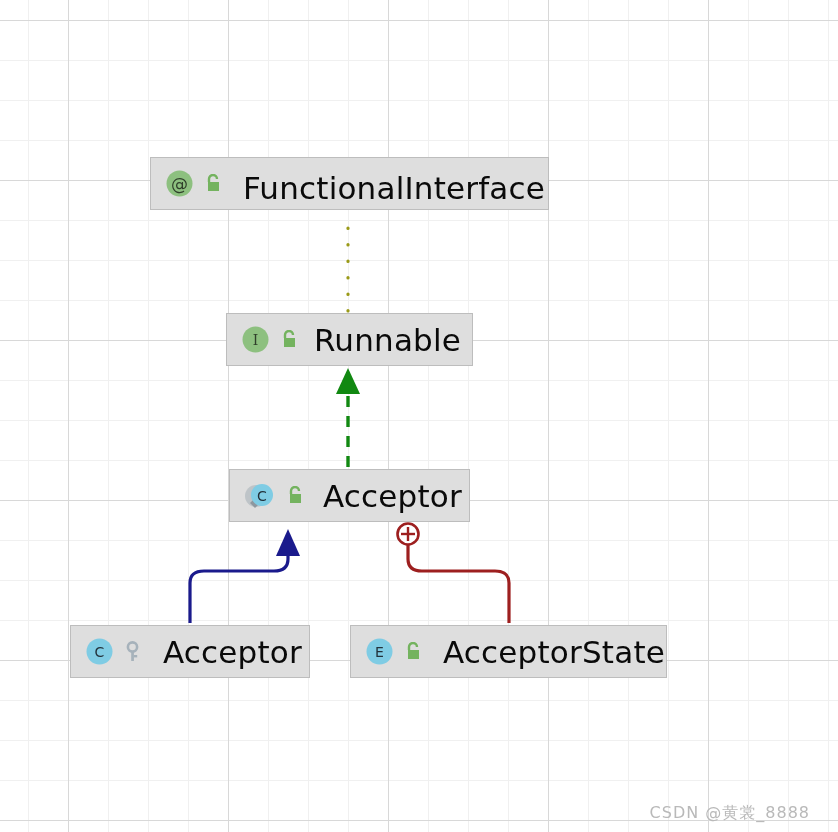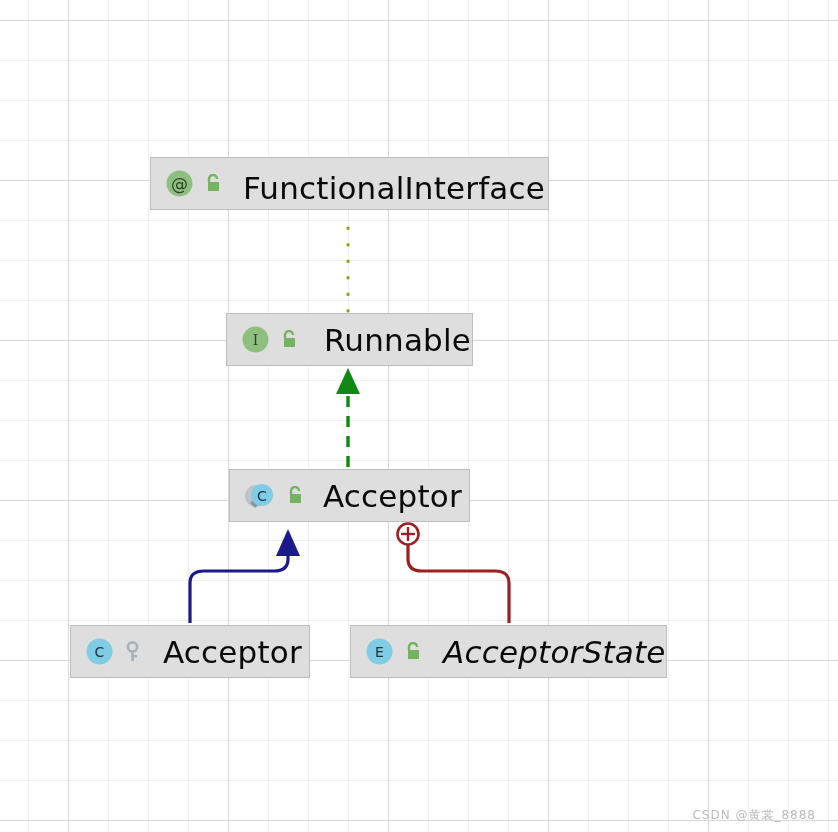--- a/index.html
+++ b/index.html
@@ -62,45 +62,45 @@
     color: #0a0a0a;
     font-weight: 400;
     letter-spacing: 0.2px;
   }
 
   
   #node-functionalinterface { left:150px; top:157px; width:399px; height:53px; }
   #node-functionalinterface .label { font-size: 31px; margin-left: 20px; margin-top: 8px; }
 
   #node-runnable { left:226px; top:313px; width:247px; height:53px; }
-  #node-runnable .label { font-size: 31px; margin-left: 25px; }
+  #node-runnable .label { font-size: 31px; margin-left: 15px; }
 
   #node-acceptor-abstract { left:229px; top:469px; width:241px; height:53px; }
   #node-acceptor-abstract .label { font-size: 31px; margin-left: 18px; }
 
   #node-acceptor-class { left:70px; top:625px; width:240px; height:53px; }
   #node-acceptor-class .label { font-size: 31px; margin-left: 22px; }
 
   #node-acceptorstate { left:350px; top:625px; width:317px; height:53px; }
-  #node-acceptorstate .label { font-size: 31px; margin-left: 20px; font-style: italic; }
+  #node-acceptorstate .label { font-size: 31px; margin-left: 20px; }
 
   
   .ic {
     display: inline-block;
     position: relative;
     flex: 0 0 auto;
   }
   .ic svg { display: block; }
   .ic-gap { width: 10px; display: inline-block; flex: 0 0 auto; }
 
   .watermark {
     position: absolute;
-    right: 22px;
+    right: 28px;
     bottom: 8px;
-    font-size: 12px;
+    font-size: 16px;
     color: #b9b9b9;
     letter-spacing: 1px;
     font-family: "DejaVu Sans", "Liberation Sans", sans-serif;
   }
 </style>
 </head>
 <body>
 
 <div id="canvas">
 

